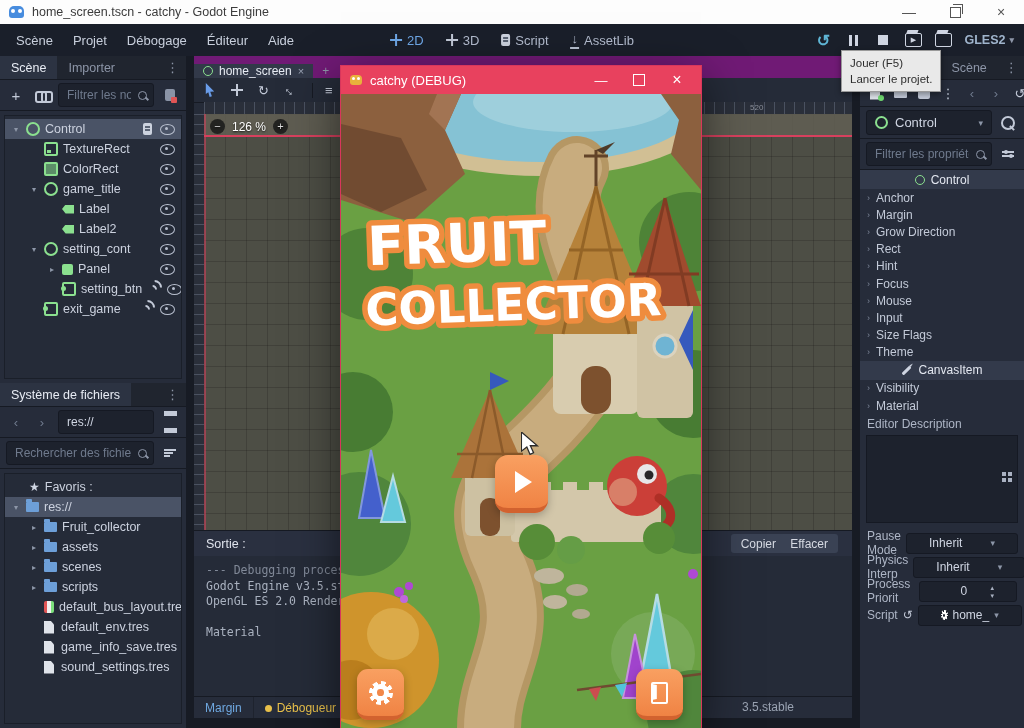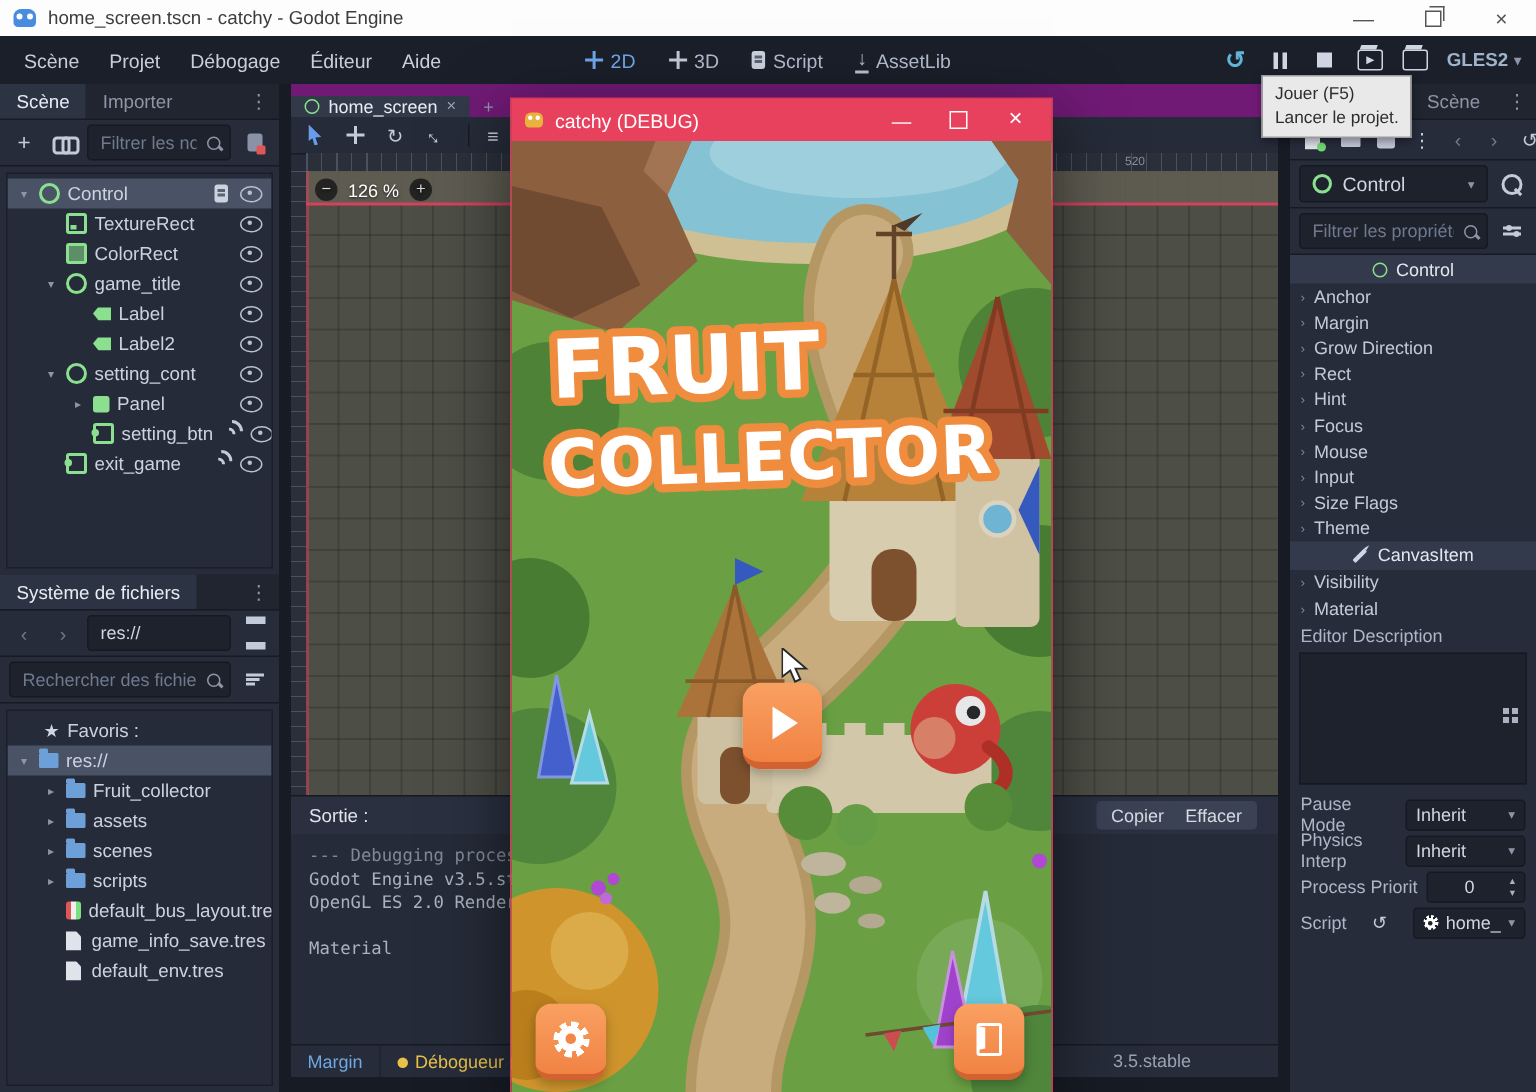--- a/index.html
+++ b/index.html
@@ -143,21 +143,21 @@
   .i-grid2{width:12px;height:8px;border-top:2px solid #9aa3b2;position:relative;}
   .i-grid2::before,.i-grid2::after{content:"";position:absolute;top:1px;width:2px;height:6px;background:#9aa3b2;}
   .i-grid2::before{left:2px}.i-grid2::after{right:2px}
   
   .insp-cat{height:19px;background:#333a4b;display:flex;align-items:center;justify-content:center;gap:6px;font-size:12px;color:#e3e7f0;flex:none;}
   .prop{height:17.2px;display:flex;align-items:center;gap:6px;padding:0 7px;font-size:12px;color:#c3cad8;flex:none;}
   .prop .chev{color:#7d8698;font-size:9px;}
   .desc-label{height:19px;display:flex;align-items:center;padding:0 7px;font-size:12px;color:#aeb6c6;flex:none;}
   .desc-box{margin:2px 6px 8px;height:86px;background:#1d222d;border:1px solid #151923;position:relative;flex:none;}
   .kv{display:flex;align-items:center;height:24px;padding:0 7px;gap:5px;font-size:12px;color:#aeb6c6;flex:none;}
-  .kv .val{margin-left:auto;background:#1d222d;border:1px solid #151923;border-radius:3px;height:19px;display:flex;align-items:center;gap:5px;padding:0 6px;color:#cfd5e2;}
+  .kv .val{margin-left:auto;background:#1d222d;border:1px solid #151923;border-radius:3px;height:19px;display:flex;align-items:center;gap:5px;padding:0 22px;color:#cfd5e2;}
   .nodesel{flex:1;display:flex;align-items:center;gap:7px;background:#1d222d;border:1px solid #151923;border-radius:3px;height:23px;padding:0 8px;}
   
   .gwin{position:absolute;left:341px;top:66px;width:360px;height:662px;z-index:50;box-shadow:0 12px 44px rgba(0,0,0,.55);outline:1px solid #d8365c;background:#76b44a;}
   .gtitle{position:absolute;left:0;top:0;right:0;height:28px;background:#e8415e;display:flex;align-items:center;gap:8px;padding:0 9px;color:#fff;font-size:13px;}
   .gwbtn{width:30px;height:100%;display:flex;align-items:center;justify-content:center;color:#fff;font-size:13px;}
   .i-maxsq{width:10px;height:10px;border:1.5px solid #fff;}
   .gcontent{position:absolute;left:0;top:28px;right:0;bottom:0;overflow:hidden;}
   .art{position:absolute;inset:0;width:100%;height:100%;}
   .playbtn{position:absolute;left:154px;top:361px;width:53px;height:53px;border-radius:13px;
     background:linear-gradient(#f9a061,#f08344);border-bottom:5px solid #d2622f;display:flex;align-items:center;justify-content:center;box-shadow:0 3px 8px rgba(0,0,0,.25);}
@@ -420,27 +420,33 @@
       <div class="trow">
         <span class="ind"></span>
           <span class="tw"></span>
           <span class="i-bus"></span>
           <span>default_bus_layout.tres</span>
       </div>
       <div class="trow">
         <span class="ind"></span>
           <span class="tw"></span>
           <span class="i-file"></span>
+          <span>default_env.tres</span>
+      </div>
+      <div class="trow">
+        <span class="ind"></span>
+          <span class="tw"></span>
+          <span class="i-file"></span>
           <span>game_info_save.tres</span>
       </div>
       <div class="trow">
         <span class="ind"></span>
           <span class="tw"></span>
           <span class="i-file"></span>
-          <span>default_env.tres</span>
+          <span>sound_settings.tres</span>
       </div>
     </div>
   </div>
 
   <div class="gutter" style="left:186px;top:56px;width:8px;height:672px"></div>
 
   <div class="center">
     <div class="tabstrip">
       <span class="stab">
         <span class="i-circle" style="width:8px;height:8px;border-width:1.5px"></span>

